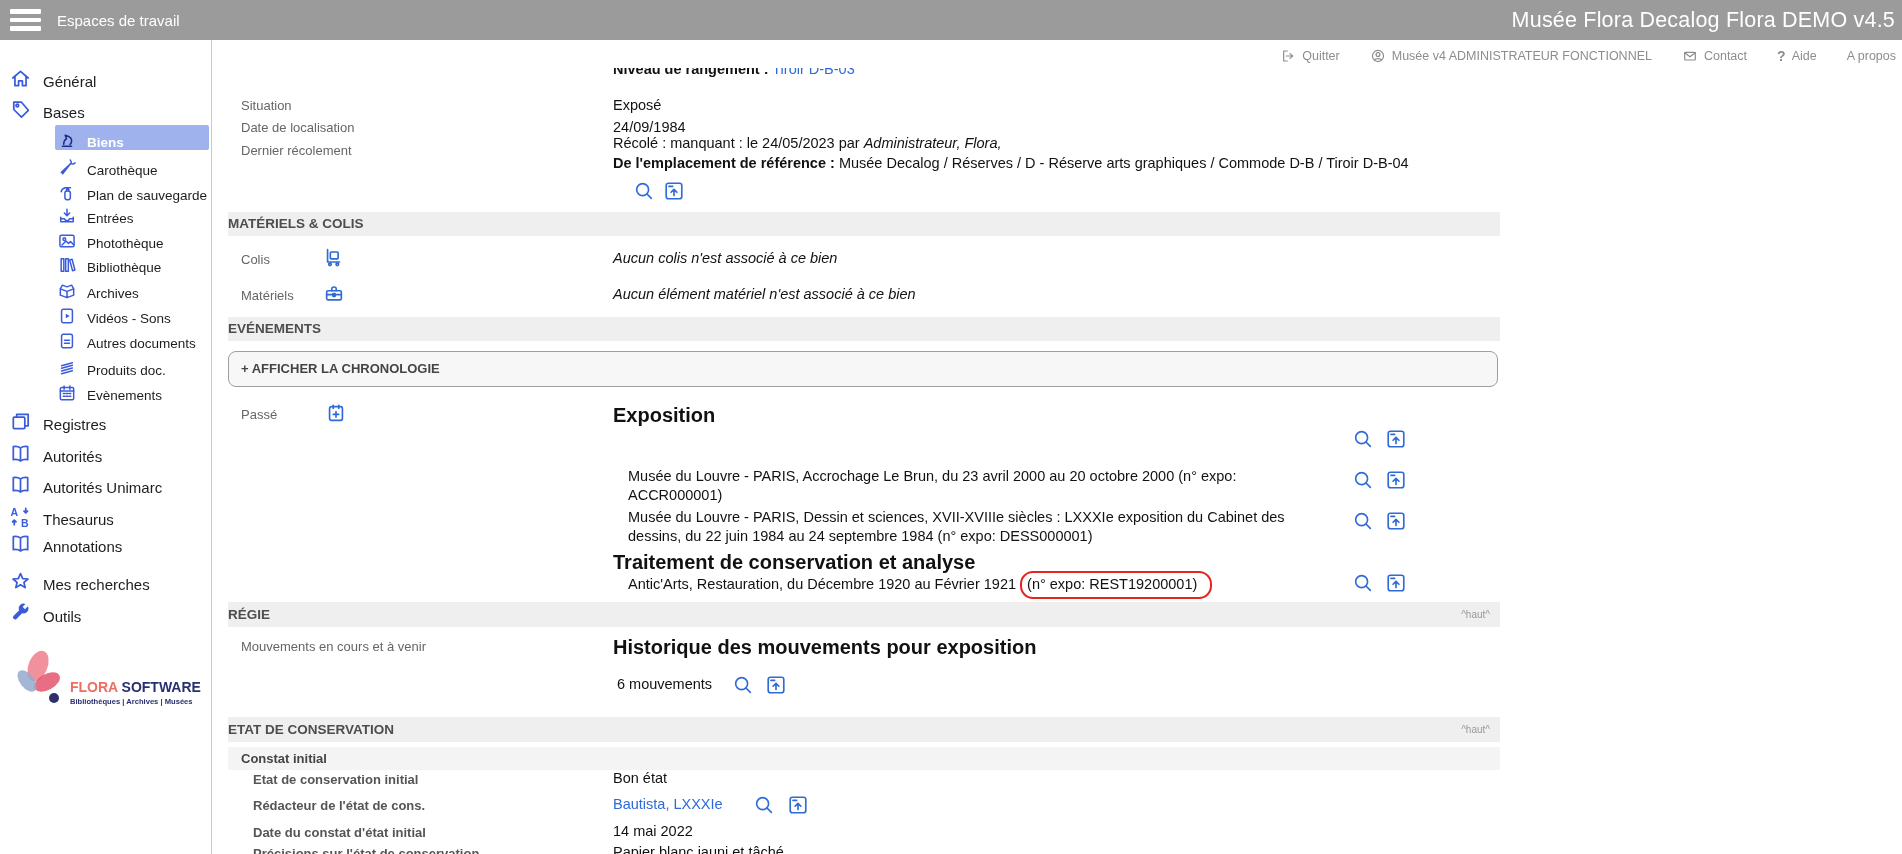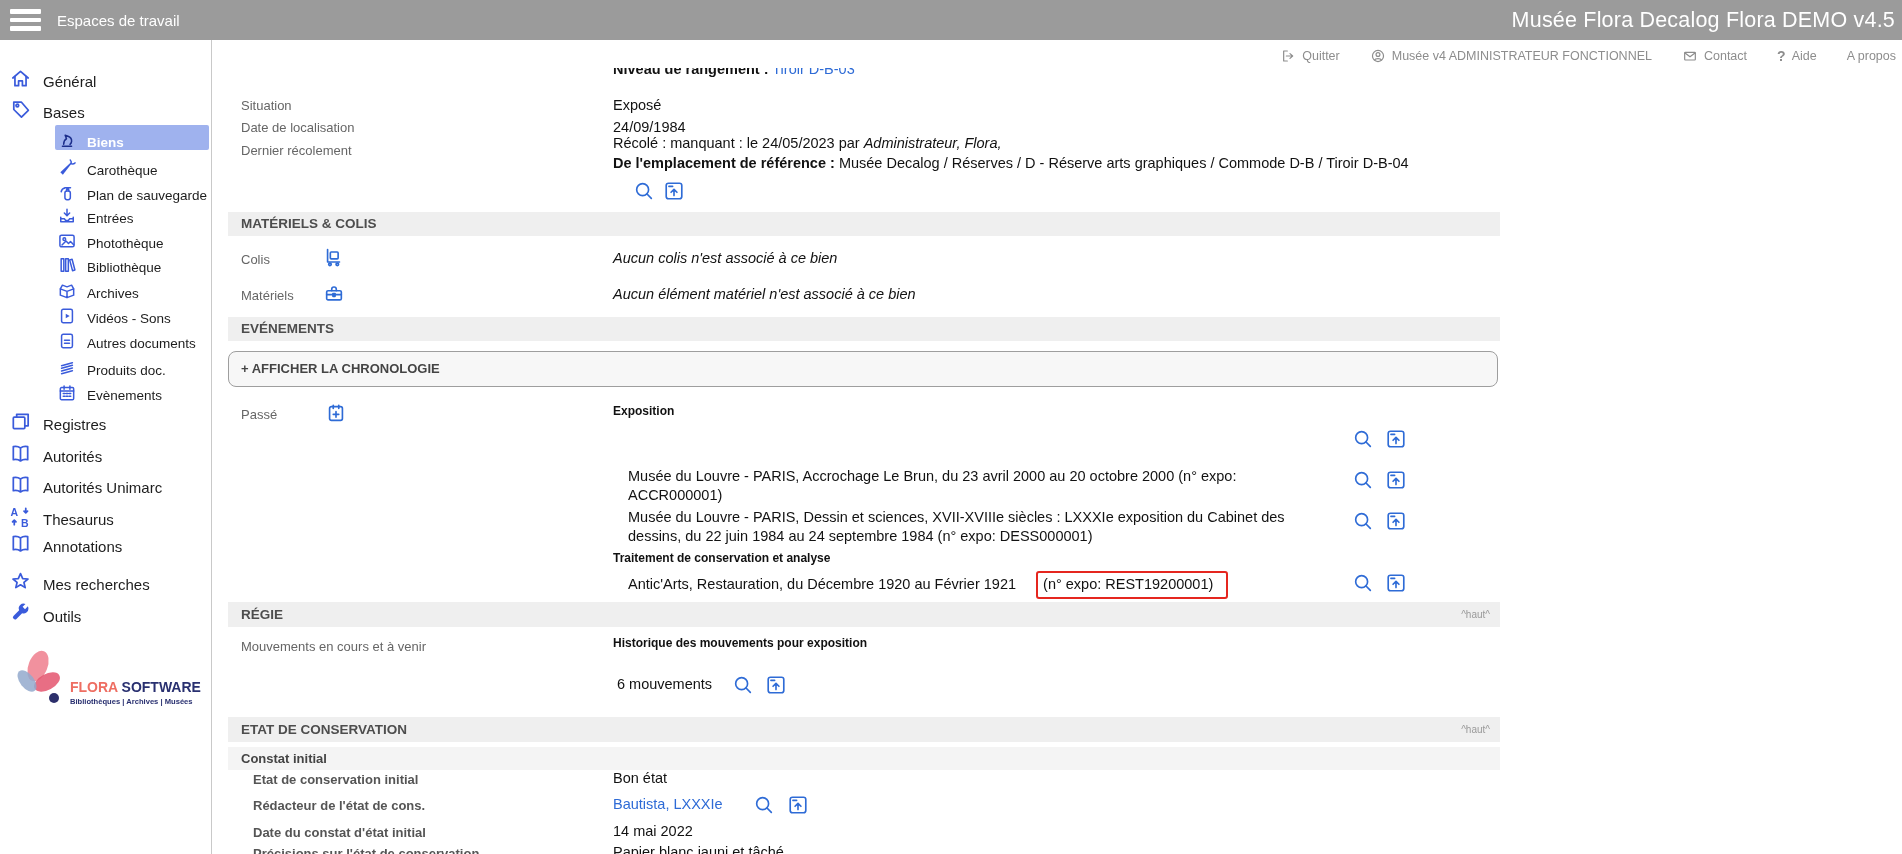--- a/index.html
+++ b/index.html
@@ -28,30 +28,30 @@
 .uitem{display:flex;align-items:center;gap:6px;cursor:pointer}
 .uitem svg{width:16px;height:16px;color:#8d8d8d}
 .qmark{font-size:14px;font-weight:bold}
 .lab{position:absolute;left:28px;font-size:13px;color:#666;white-space:nowrap}
 .lab.b{font-weight:bold;color:#555;left:40px}
 .val{position:absolute;left:400px;font-size:14.5px;color:#121212;white-space:nowrap}
 .ital{font-style:italic}
 .link{color:#2e6bd6;cursor:pointer}
 .clipwrap{position:absolute;left:400px;top:28px;height:18px;width:760px;overflow:hidden}
 .clipwrap .inner{margin-top:-7px;font-size:14.5px;color:#121212;white-space:nowrap}
-.secbar{position:absolute;left:15px;width:1272px;background:#efefef;color:#4d4d4d;font-weight:bold;font-size:13.5px;padding-left:13px}
+.secbar{position:absolute;left:15px;width:1272px;background:#efefef;color:#4d4d4d;font-weight:bold;font-size:13.5px;}
 .h24{height:24px;line-height:24px}.h25{height:25px;line-height:25px}
 .subbar{position:absolute;left:15px;width:1272px;height:23px;line-height:23px;background:#f4f4f4;color:#444;font-weight:bold;font-size:13px;padding-left:13px}
 .haut{position:absolute;right:10px;top:8px;font-size:10px;line-height:10px;color:#999;font-weight:normal;cursor:pointer}
 .toggle{position:absolute;left:15px;top:311px;width:1270px;height:36px;background:#f7f7f7;border:1px solid #9e9e9e;border-radius:8px;font-weight:bold;font-size:13px;color:#444;line-height:34px;padding-left:12px;cursor:pointer}
 .ib{position:absolute;width:22px;height:22px;color:#2e6bd6;cursor:pointer}
 .cicon{position:absolute;width:22px;height:22px;color:#2e6bd6}
 .entry{position:absolute;left:415px;width:700px;font-size:14.5px;color:#121212;line-height:18.5px}
-.boldt{position:absolute;left:400px;font-size:12px;font-weight:bold;color:#111;white-space:nowrap}
-.redring{display:inline-block;border:2.5px solid #e5261f;border-radius:3px;padding:2px 13px 3px 5px;margin:-6px 16px}
+.boldt{position:absolute;left:400px;font-size:20px;font-weight:bold;color:#111;white-space:nowrap}
+.redring{display:inline-block;border:2.5px solid #e5261f;border-radius:13px;padding:2px 13px 3px 5px;margin:-6px 0}
 
 .defs path,.defs rect,.defs circle,.defs ellipse{fill:none;stroke:currentColor;stroke-width:1.8;stroke-linecap:round;stroke-linejoin:round}
 .defs .f{fill:currentColor;stroke:none}
 </style>
 </head>
 <body>
 
 <svg class="defs" width="0" height="0" style="position:absolute" aria-hidden="true">
   <symbol id="i-mag" viewBox="0 0 24 24">
       <circle cx="10.5" cy="10.5" r="6.5" stroke-width="2.2"></circle>

